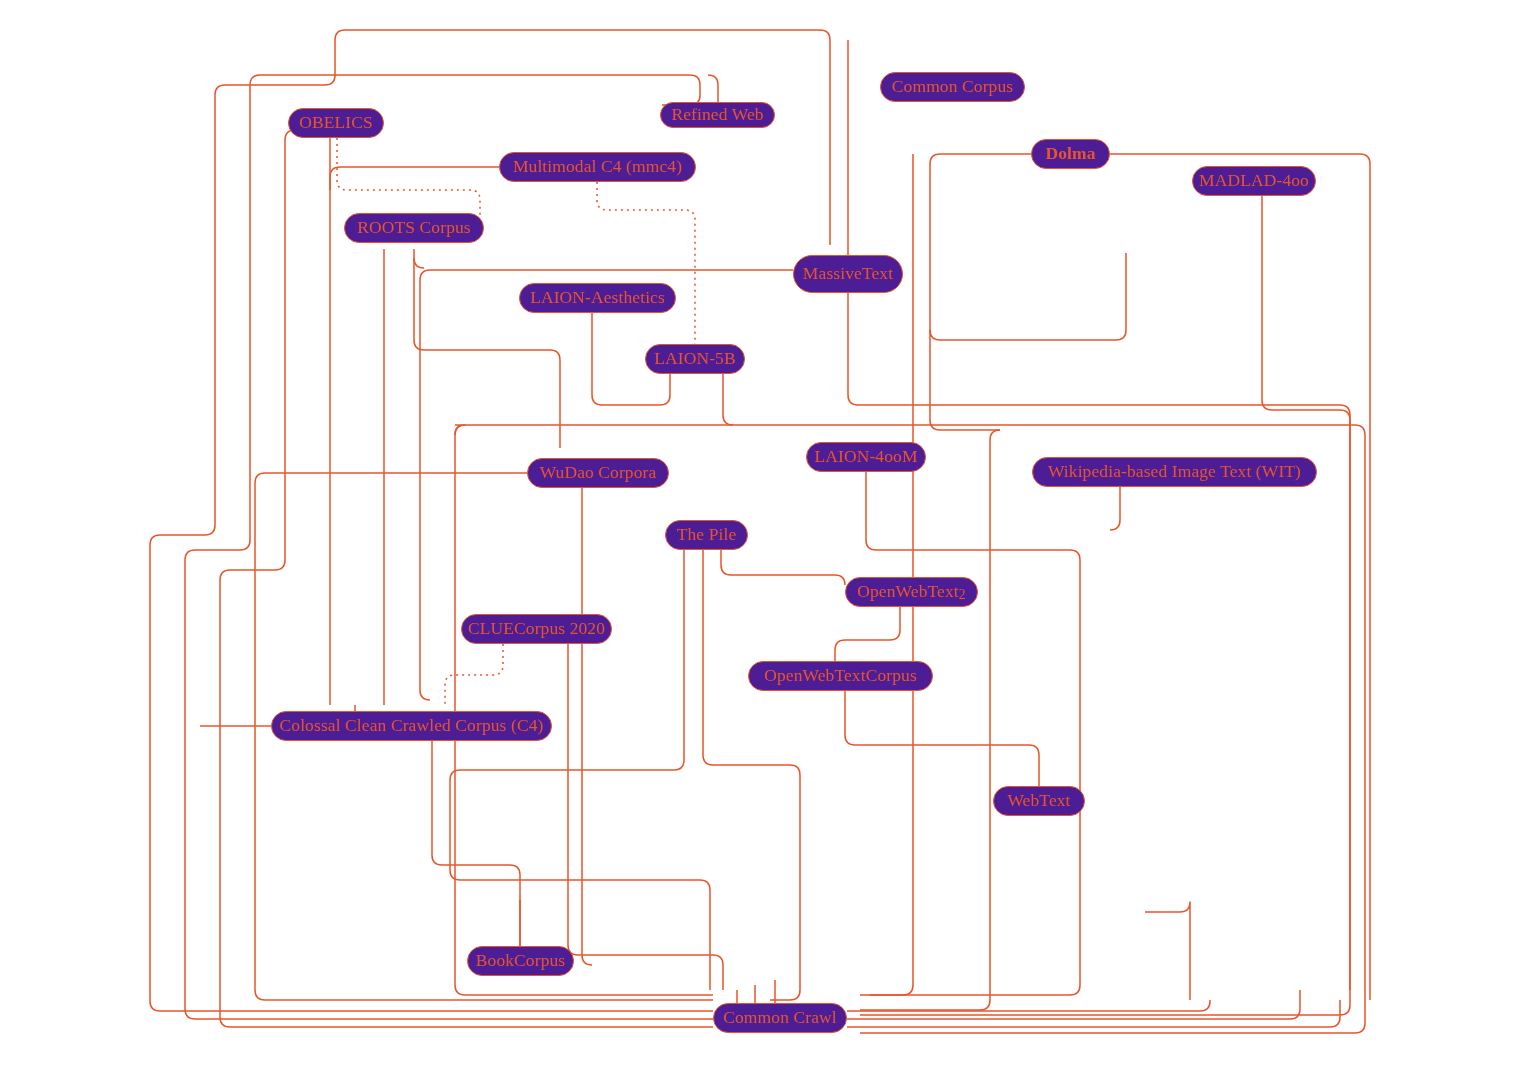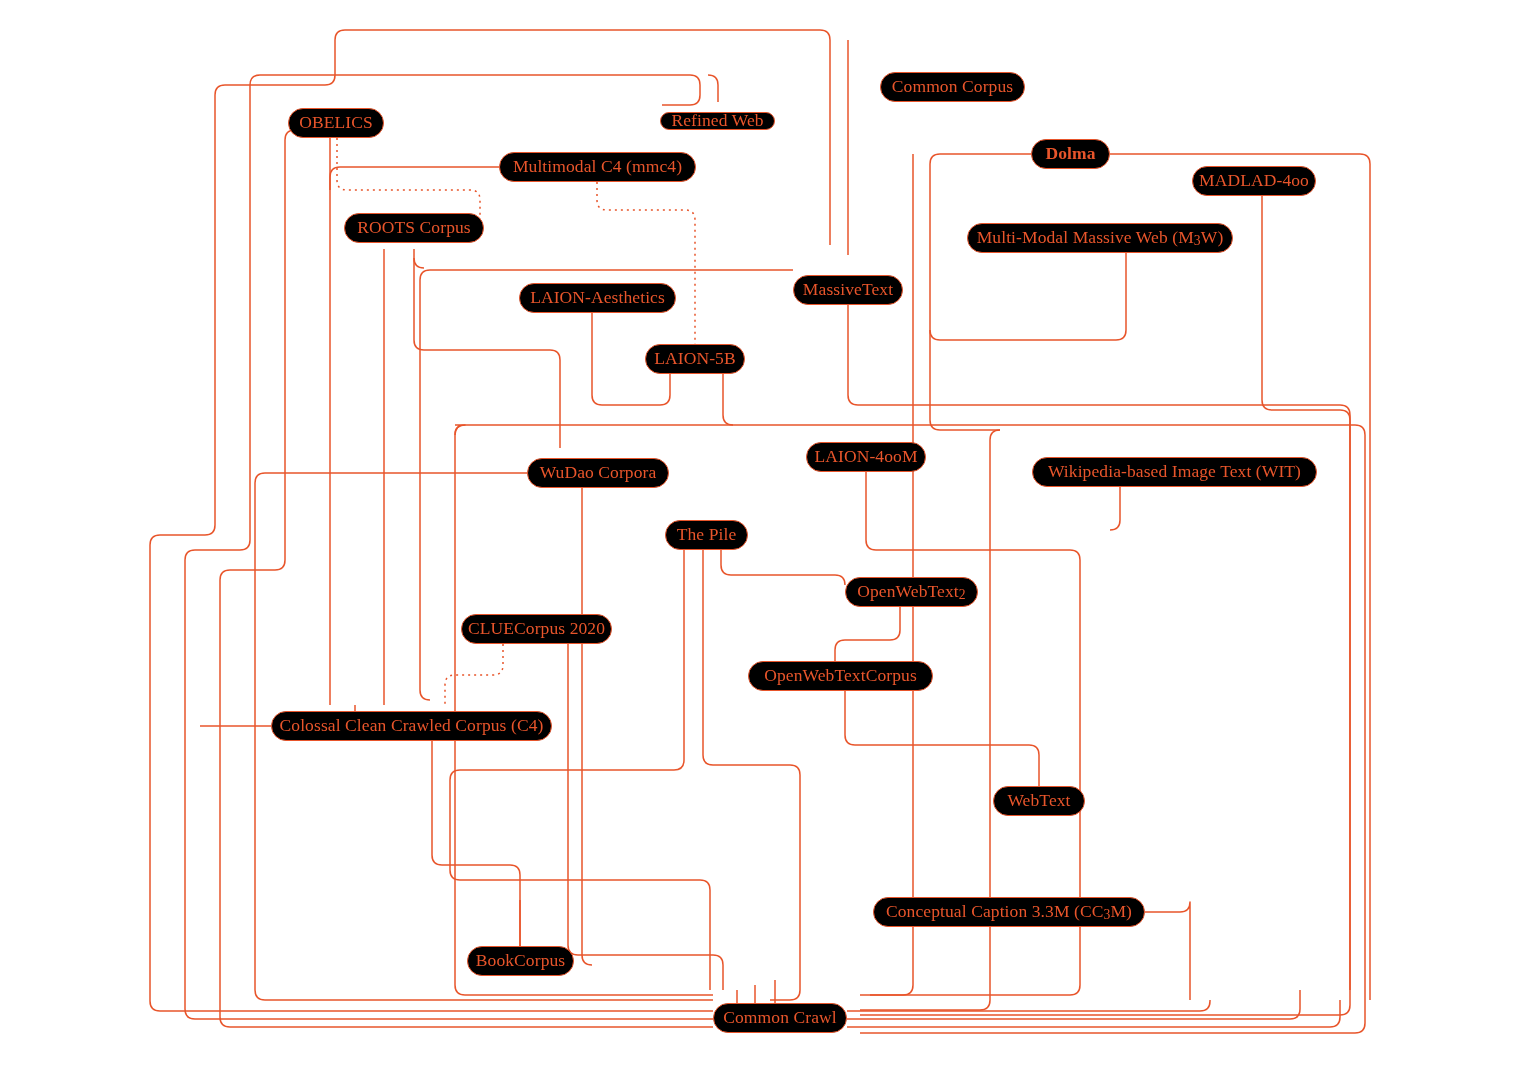--- a/index.html
+++ b/index.html
@@ -22,21 +22,21 @@
     height: 1080px;
   }
   .node {
     position: absolute;
     box-sizing: border-box;
     display: flex;
     align-items: center;
     justify-content: center;
     border: 1.6px solid #E8552B;
     border-radius: 999px;
-    background: #000000;
+    background: #4c1d95;
     color: #E8552B;
     font-family: "Liberation Serif", "DejaVu Serif", serif;
     font-size: 17.5px;
     line-height: 1;
     white-space: nowrap;
     padding: 0 11px;
     letter-spacing: 0.1px;
     z-index: 5;
   }
   .node .lbl { display: inline-block; }
@@ -135,42 +135,39 @@
 
       <path d="M 460 770 Q 450 770 450 780 L 450 870 Q 450 880 460 880 L 700 880 Q 710 880 710 890 L 710 990"></path>
       <path d="M 1070 995 L 870 995"></path>
 
     </g>
   </svg>
 
   <div class="node" style="left: 288px; top: 108px; width: 96px; height: 30px; border-color: rgb(232, 85, 43); color: rgb(232, 85, 43);">
       <span class="lbl">OBELICS</span>
     </div>
-  <div class="node" style="left: 660px; top: 112px; width: 115px; height: 18px; border-color: rgb(232, 85, 43); color: rgb(232, 85, 43);">
+  <div class="node" style="left: 660px; top: 102px; width: 115px; height: 26px; border-color: rgb(232, 85, 43); color: rgb(232, 85, 43);">
       <span class="lbl">Refined Web</span>
     </div>
   <div class="node" style="left: 880px; top: 72px; width: 145px; height: 30px; border-color: rgb(232, 85, 43); color: rgb(232, 85, 43);">
       <span class="lbl">Common Corpus</span>
     </div>
   <div class="node" style="left: 1031px; top: 139px; width: 79px; height: 30px; border-color: rgb(232, 85, 43); color: rgb(232, 85, 43); font-weight: bold;">
       <span class="lbl">Dolma</span>
     </div>
   <div class="node" style="left: 499px; top: 152px; width: 197px; height: 30px; border-color: rgb(232, 85, 43); color: rgb(232, 85, 43);">
       <span class="lbl">Multimodal C4 (mmc4)</span>
     </div>
   <div class="node" style="left: 1192px; top: 166px; width: 124px; height: 30px; border-color: rgb(232, 85, 43); color: rgb(232, 85, 43);">
       <span class="lbl">MADLAD-4oo</span>
     </div>
   <div class="node" style="left: 344px; top: 213px; width: 140px; height: 30px; border-color: rgb(232, 85, 43); color: rgb(232, 85, 43);">
       <span class="lbl">ROOTS Corpus</span>
     </div>
-  <div class="node" style="left: 967px; top: 223px; width: 266px; height: 30px; border-color: rgb(232, 85, 43); color: rgb(232, 85, 43);">
-      <span class="lbl">Multi-Modal Massive Web (M<sub class="ofg">3</sub>W)</span>
-    </div>
-  <div class="node" style="left: 793px; top: 255px; width: 110px; height: 30px; border-color: rgb(232, 85, 43); color: rgb(232, 85, 43); margin-top: 20px;">
+  <div class="node" style="left: 793px; top: 255px; width: 110px; height: 38px; border-color: rgb(232, 85, 43); color: rgb(232, 85, 43);">
       <span class="lbl">MassiveText</span>
     </div>
   <div class="node" style="left: 519px; top: 283px; width: 157px; height: 30px; border-color: rgb(232, 85, 43); color: rgb(232, 85, 43);">
       <span class="lbl">LAION-Aesthetics</span>
     </div>
   <div class="node" style="left: 645px; top: 344px; width: 100px; height: 30px; border-color: rgb(232, 85, 43); color: rgb(232, 85, 43);">
       <span class="lbl">LAION-5B</span>
     </div>
   <div class="node" style="left: 806px; top: 442px; width: 120px; height: 30px; border-color: rgb(232, 85, 43); color: rgb(232, 85, 43); justify-content: center;">
       <span class="lbl">LAION-4ooM</span>
@@ -192,23 +189,20 @@
     </div>
   <div class="node" style="left: 748px; top: 661px; width: 185px; height: 30px; border-color: rgb(232, 85, 43); color: rgb(232, 85, 43);">
       <span class="lbl">OpenWebTextCorpus</span>
     </div>
   <div class="node" style="left: 271px; top: 711px; width: 281px; height: 30px; border-color: rgb(232, 85, 43); color: rgb(232, 85, 43);">
       <span class="lbl">Colossal Clean Crawled Corpus (C4)</span>
     </div>
   <div class="node" style="left: 993px; top: 786px; width: 92px; height: 30px; border-color: rgb(232, 85, 43); color: rgb(232, 85, 43);">
       <span class="lbl">WebText</span>
     </div>
-  <div class="node" style="left: 873px; top: 897px; width: 272px; height: 30px; border-color: rgb(232, 85, 43); color: rgb(232, 85, 43);">
-      <span class="lbl">Conceptual Caption 3.3M (CC<sub class="ofg">3</sub>M)</span>
-    </div>
   <div class="node" style="left: 467px; top: 946px; width: 107px; height: 30px; border-color: rgb(232, 85, 43); color: rgb(232, 85, 43);">
       <span class="lbl">BookCorpus</span>
     </div>
   <div class="node" style="left: 713px; top: 1003px; width: 134px; height: 30px; border-color: rgb(232, 85, 43); color: rgb(232, 85, 43);">
       <span class="lbl">Common Crawl</span>
     </div>
 
 </div>
 
 </body></html>

